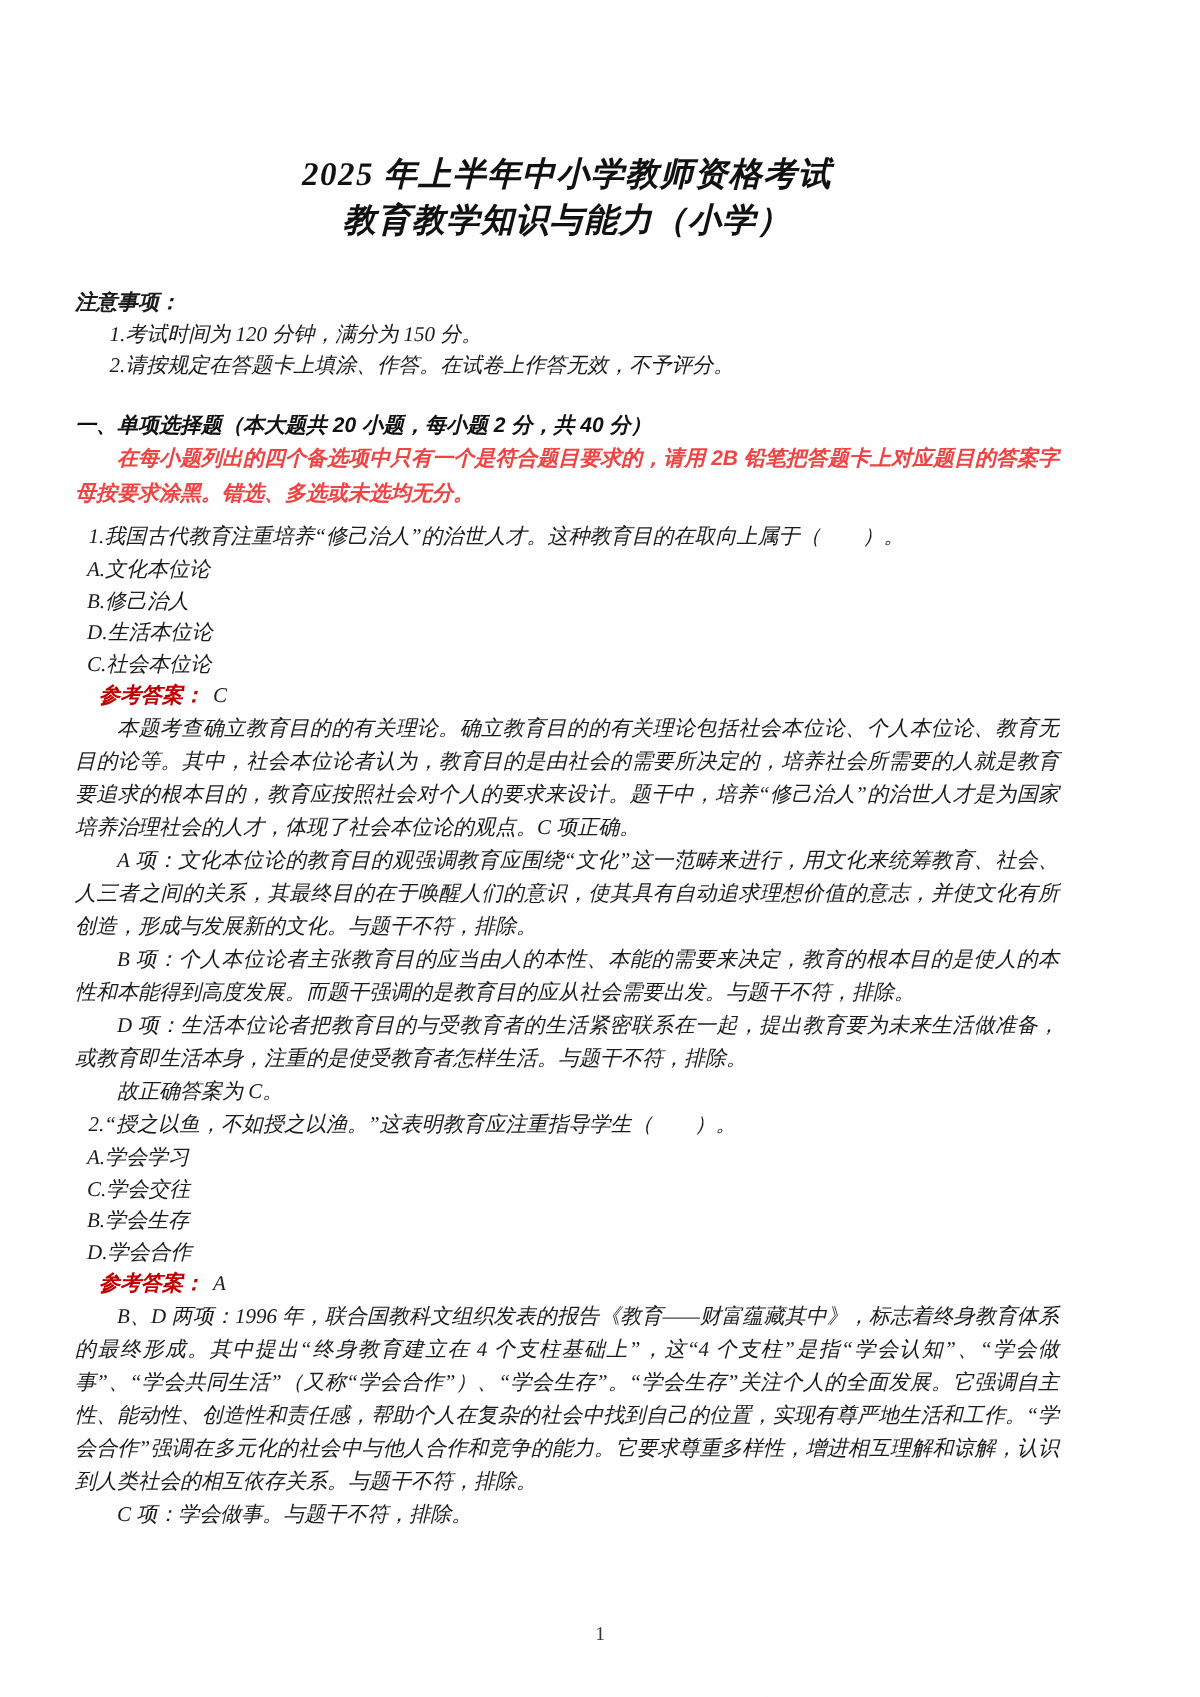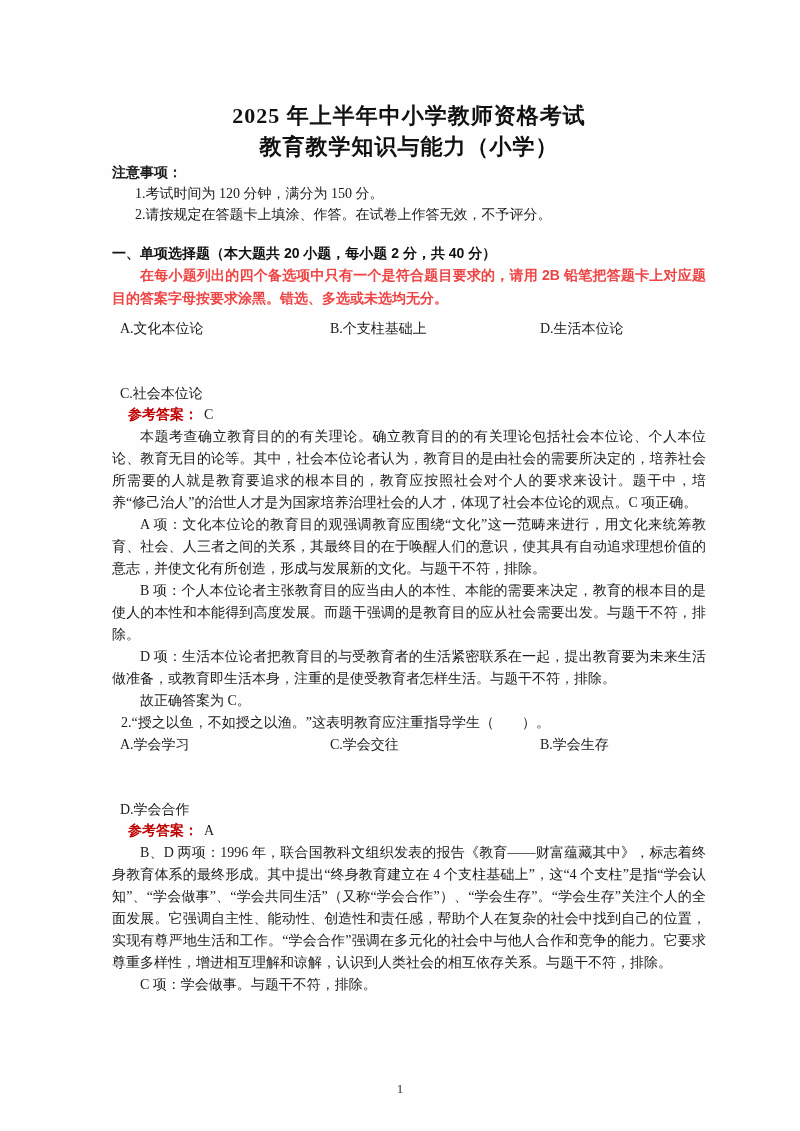--- a/index.html
+++ b/index.html
@@ -11,31 +11,33 @@
     position: relative;
     width: 800px;
     height: 1131px;
     background: #fefefe;
     font-family: "Liberation Serif", "DejaVu Serif", serif;
     color: #1b1b1b;
     overflow: hidden;
     box-sizing: border-box;
   }
   .content {
-    padding: 100px 94px 0 112px;
+    padding: 100px 94px 0 50px;
+    font-style: italic;
   }
   .title {
     text-align: center;
     font-weight: bold;
     font-size: 22px;
     line-height: 31px;
     letter-spacing: 1px;
     color: #111;
   }
   .notes {
+    margin-top: 30px;
     font-size: 14px;
     line-height: 21px;
   }
   .notes-heading {
     font-weight: 600;
   }
   .note-item {
     padding-left: 23px;
   }
   .section-heading {
@@ -62,24 +64,23 @@
   }
   .question.second {
     margin-top: 0;
   }
   .stem {
     padding-left: 9px;
     text-align: justify;
   }
   .options {
     display: grid;
-    grid-template-columns: 1fr 1fr 1fr;
+    grid-template-columns: 1fr;
     padding-left: 8px;
     line-height: 21px;
-    gap: 44px;
   }
   .answer-line {
     padding-left: 16px;
   }
   .answer-label {
     color: #c00000;
     font-weight: bold;
   }
   .answer-value {
     color: #222222;
@@ -114,23 +115,24 @@
     <div class="notes">
       <div class="notes-heading">注意事项：</div>
       <div class="note-item">1.考试时间为 120 分钟，满分为 150 分。</div>
       <div class="note-item">2.请按规定在答题卡上填涂、作答。在试卷上作答无效，不予评分。</div>
     </div>
 
     <div class="section-heading">一、单项选择题（本大题共 20 小题，每小题 2 分，共 40 分）</div>
     <div class="section-instruction">在每小题列出的四个备选项中只有一个是符合题目要求的，请用 2B 铅笔把答题卡上对应题目的答案字母按要求涂黑。错选、多选或未选均无分。</div>
 
     <div class="question">
+      <div class="stem">1.我国古代教育注重培养“修己治人”的治世人才。这种教育目的在取向上属于（　　）。</div>
       <div class="options">
         <div class="option">A.文化本位论</div>
-        <div class="option">B.个支柱基础上</div>
+        <div class="option">B.修己治人</div>
         <div class="option">D.生活本位论</div>
         <div class="option">C.社会本位论</div>
       </div>
       <div class="answer-line"><span class="answer-label">参考答案：</span><span class="answer-value">C</span></div>
       <p class="exp">本题考查确立教育目的的有关理论。确立教育目的的有关理论包括社会本位论、个人本位论、教育无目的论等。其中，社会本位论者认为，教育目的是由社会的需要所决定的，培养社会所需要的人就是教育要追求的根本目的，教育应按照社会对个人的要求来设计。题干中，培养“修己治人”的治世人才是为国家培养治理社会的人才，体现了社会本位论的观点。C 项正确。</p>
       <p class="exp">A 项：文化本位论的教育目的观强调教育应围绕“文化”这一范畴来进行，用文化来统筹教育、社会、人三者之间的关系，其最终目的在于唤醒人们的意识，使其具有自动追求理想价值的意志，并使文化有所创造，形成与发展新的文化。与题干不符，排除。</p>
       <p class="exp">B 项：个人本位论者主张教育目的应当由人的本性、本能的需要来决定，教育的根本目的是使人的本性和本能得到高度发展。而题干强调的是教育目的应从社会需要出发。与题干不符，排除。</p>
       <p class="exp">D 项：生活本位论者把教育目的与受教育者的生活紧密联系在一起，提出教育要为未来生活做准备，或教育即生活本身，注重的是使受教育者怎样生活。与题干不符，排除。</p>
       <p class="exp">故正确答案为 C。</p>
     </div>

